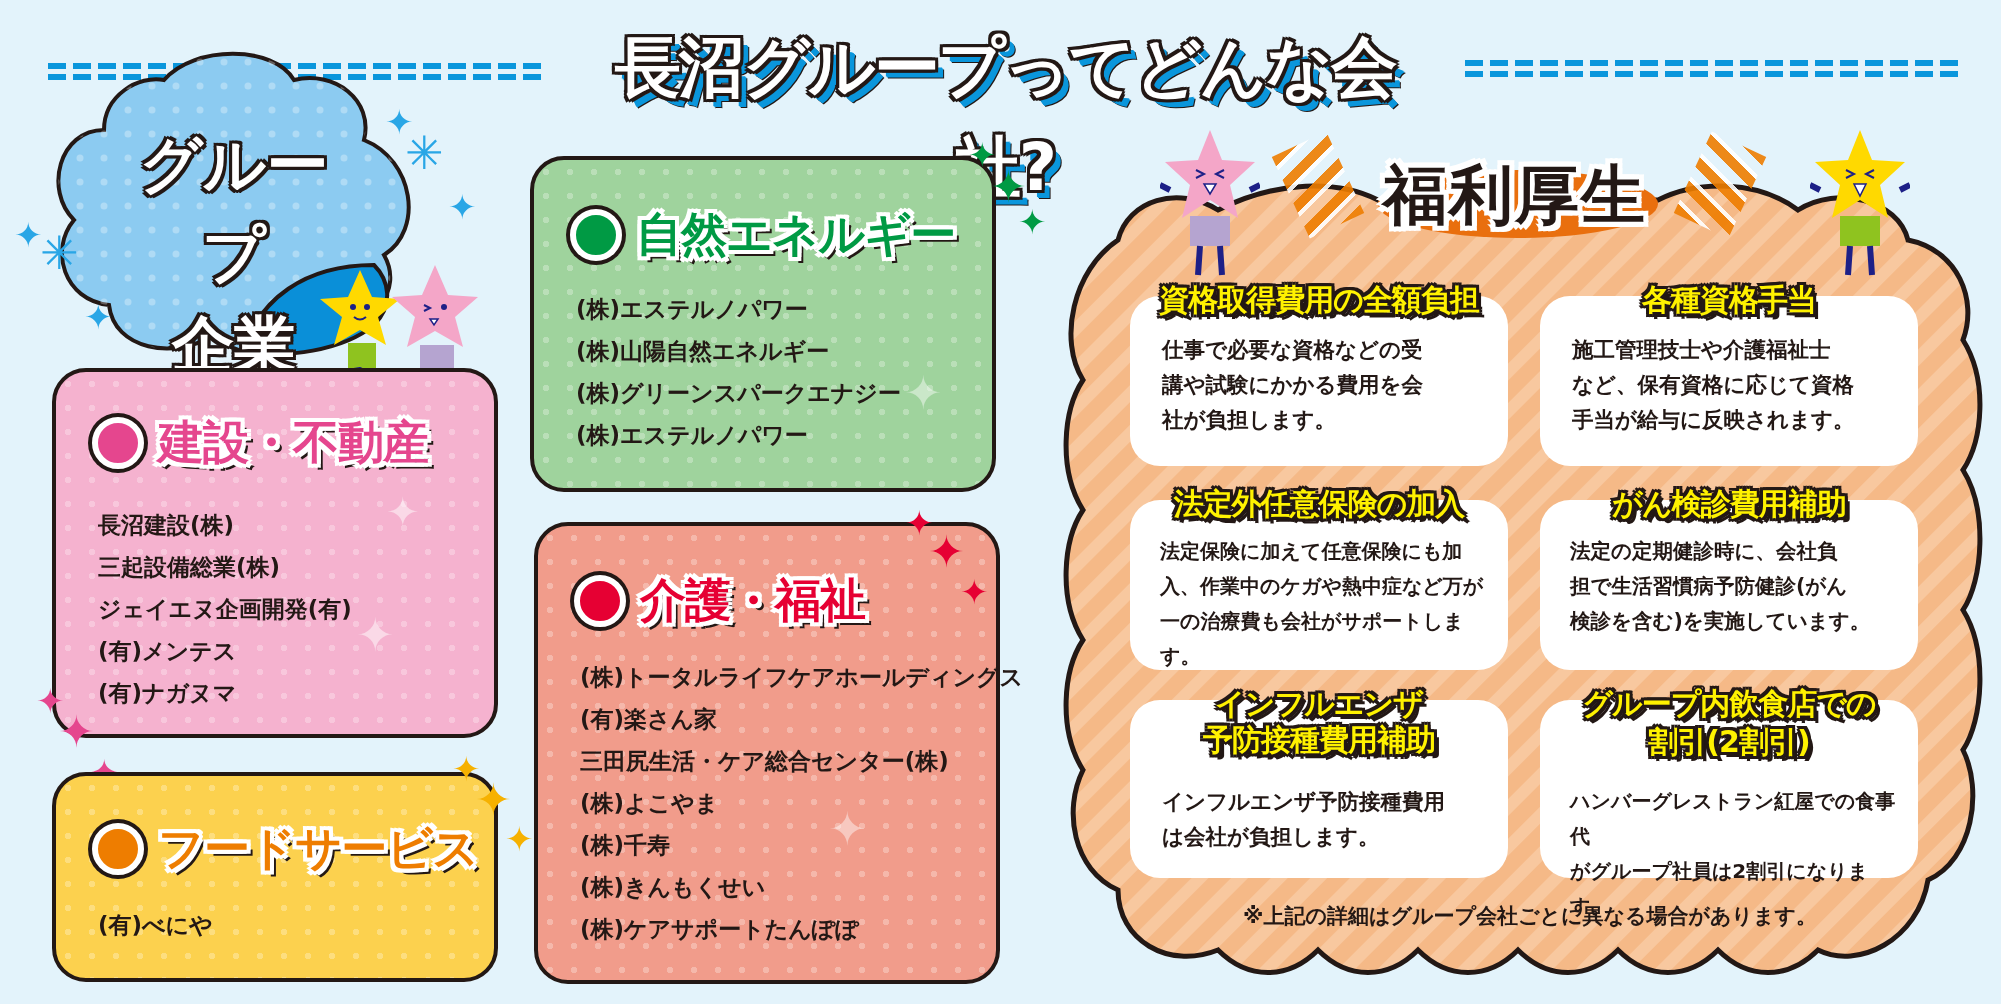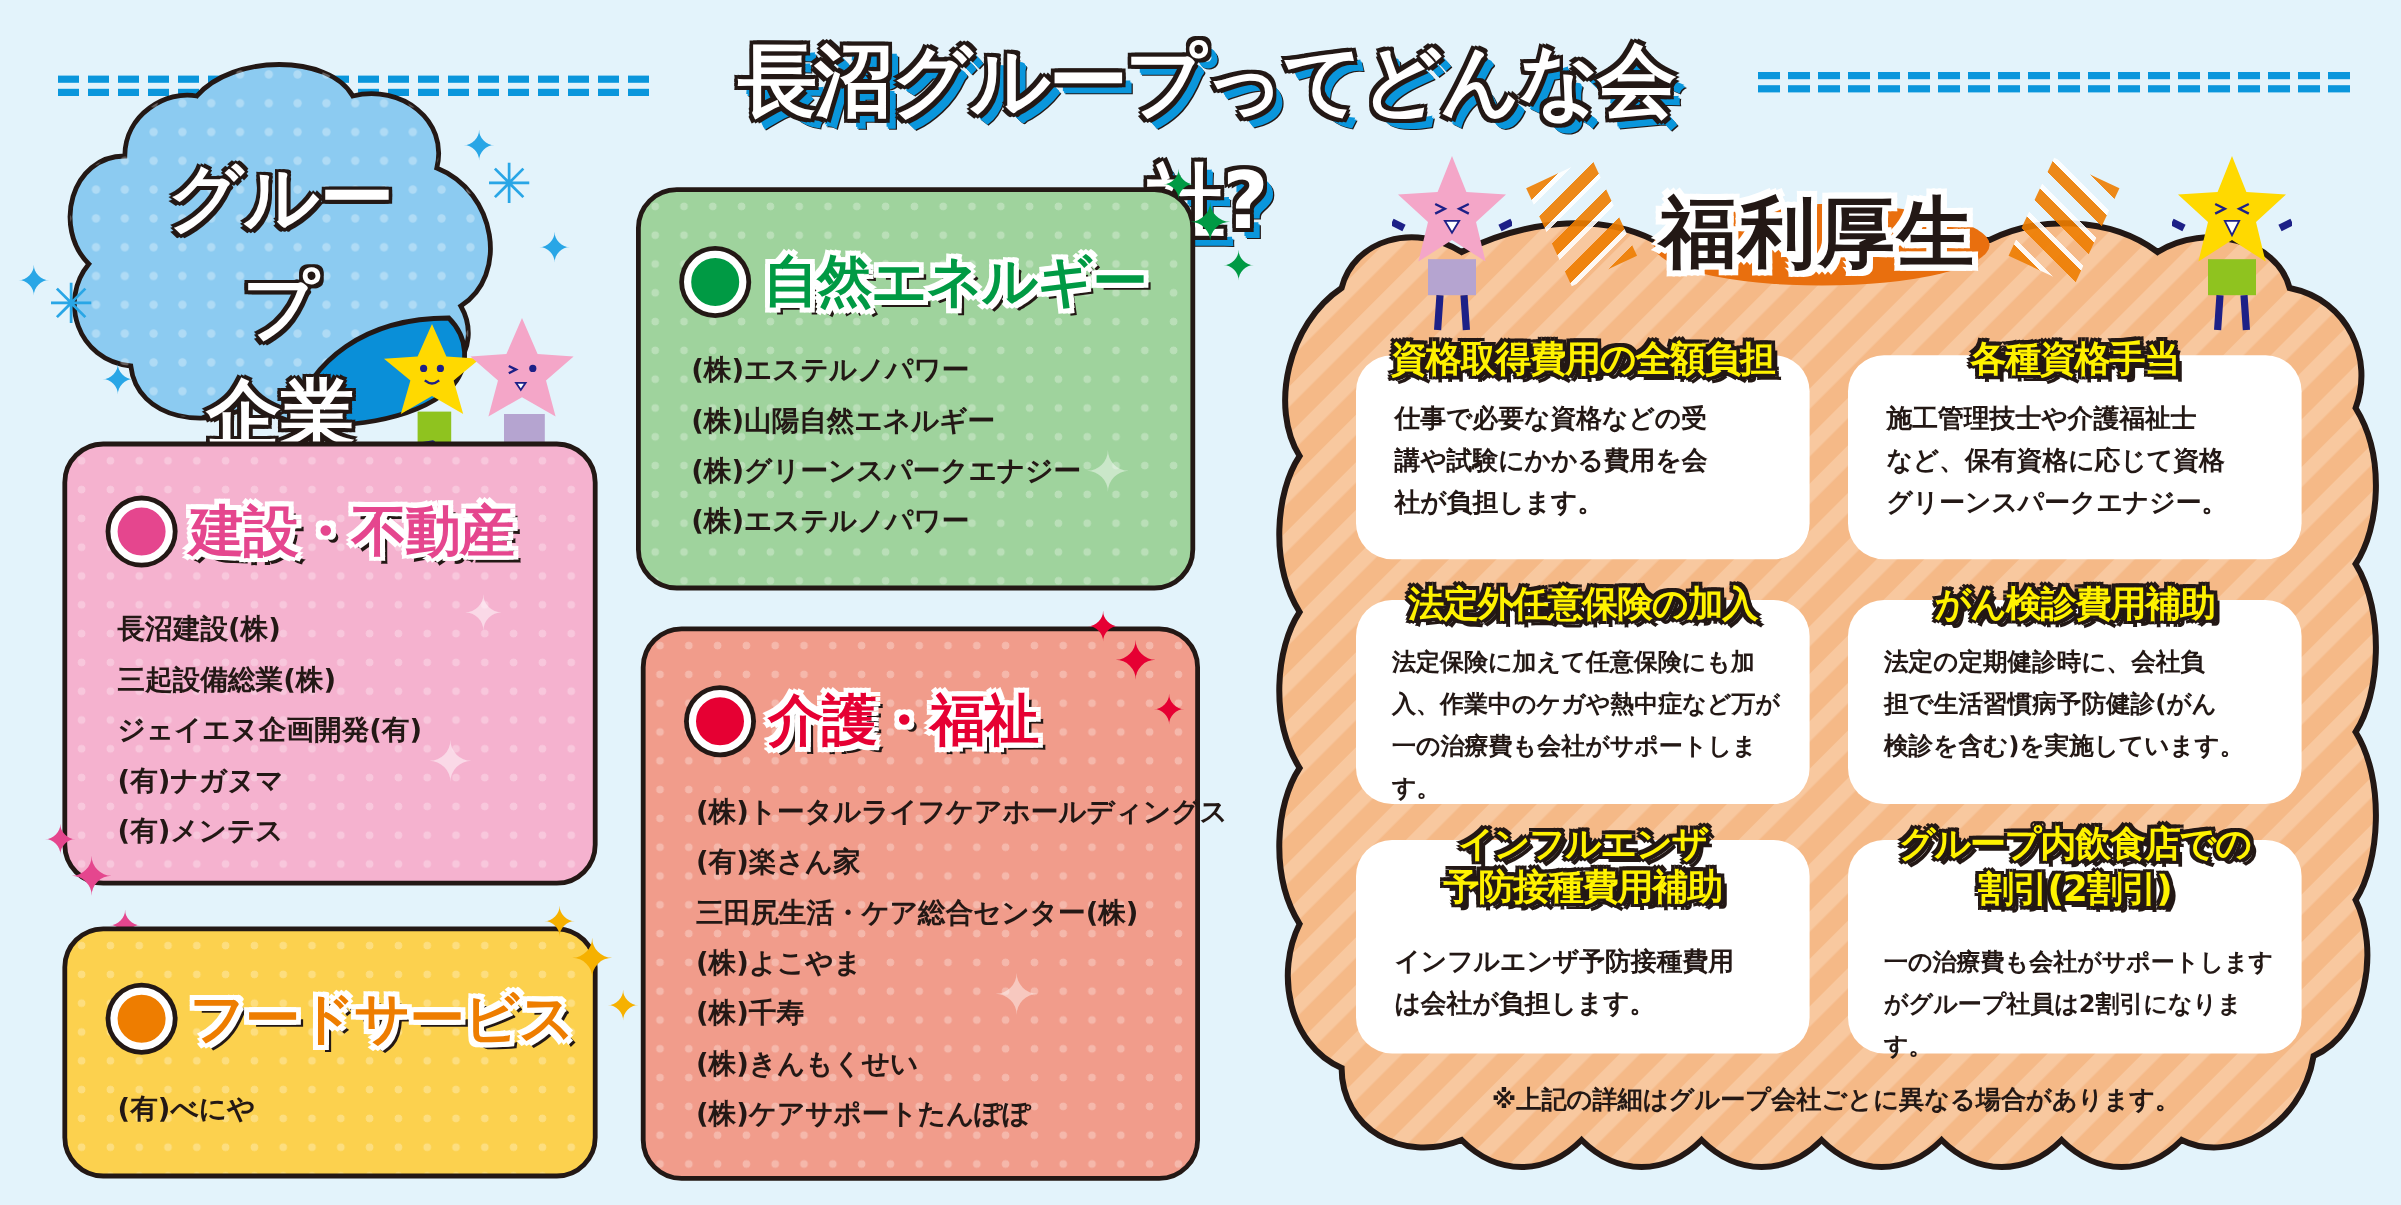--- a/index.html
+++ b/index.html
@@ -149,22 +149,22 @@
 
 <div class="box box-pink">
   <div class="box-head">
     <span class="dot" style="background:#e5468e;"></span>
     <span class="box-title" style="color:#e5468e;">建設・不動産</span>
   </div>
   <ul class="box-list" style="top:132px;">
     <li>長沼建設(株)</li>
     <li>三起設備総業(株)</li>
     <li>ジェイエヌ企画開発(有)</li>
+    <li>(有)メンテス</li>
     <li>(有)ナガヌマ</li>
-    <li>(有)メンテス</li>
   </ul>
   <span class="sp" style="left:330px; top:120px; color:rgba(255,255,255,0.5); font-size:40px;">✦</span>
   <span class="sp" style="left:300px; top:240px; color:rgba(255,255,255,0.5); font-size:46px;">✦</span>
 </div>
 
 <span class="sp" style="left:36px; top:684px; color:#e5468e;">✦</span>
 <span class="sp" style="left:58px; top:710px; color:#e5468e; font-size:44px;">✦</span>
 <span class="sp" style="left:90px; top:755px; color:#e5468e;">✦</span>
 
 <div class="box box-yellow">
@@ -263,21 +263,21 @@
     <div>講や試験にかかる費用を会</div>
     <div>社が負担します。</div>
   </div>
 </div>
 
 <div class="card" style="left:1540px; top:296px; height:170px;padding-left:36px;">
   <div class="card-title" style="top:-14px;">各種資格手当</div>
   <div class="card-body" style="top:36px;">
     <div>施工管理技士や介護福祉士</div>
     <div>など、保有資格に応じて資格</div>
-    <div>グリーンスパークエナジー。</div>
+    <div>手当が給与に反映されます。</div>
   </div>
 </div>
 
 <div class="card" style="left:1130px; top:500px; height:170px;">
   <div class="card-title" style="top:-14px;">法定外任意保険の加入</div>
   <div class="card-body" style="top:34px; font-size:20px; left:30px;">
     <div>法定保険に加えて任意保険にも加</div>
     <div>入、作業中のケガや熱中症など万が</div>
     <div>一の治療費も会社がサポートします。</div>
   </div>
@@ -298,18 +298,18 @@
   <div class="card-body" style="top:84px;">
     <div>インフルエンザ予防接種費用</div>
     <div>は会社が負担します。</div>
   </div>
 </div>
 
 <div class="card" style="left:1540px; top:700px; height:178px;">
   <div class="card-title" style="top:-14px;">グループ内飲食店での</div>
   <div class="card-title" style="top:24px;">割引(2割引)</div>
   <div class="card-body" style="top:84px; font-size:20px; left:30px;">
-    <div>一の治療費も会社がサポートします</div>
+    <div>ハンバーグレストラン紅屋での食事代</div>
     <div>がグループ社員は2割引になります。</div>
   </div>
 </div>
 
 <div class="note">※上記の詳細はグループ会社ごとに異なる場合があります。</div>
 
 </body></html>

